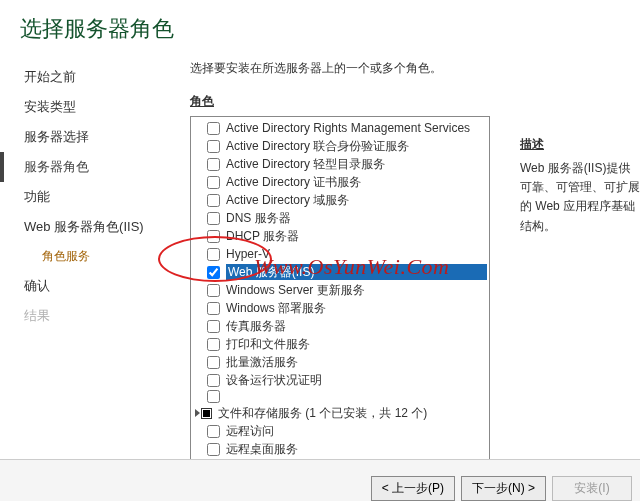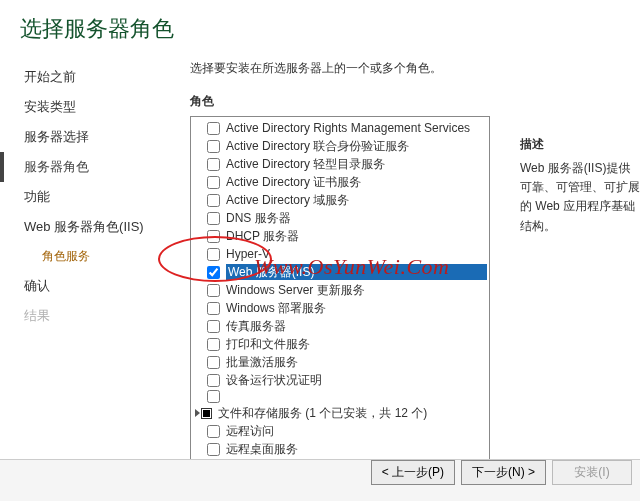--- a/index.html
+++ b/index.html
@@ -74,20 +74,21 @@
     display: flex;
     gap: 30px;
   }
   .roles-col { width: 300px; }
   .desc-col { flex: 1; min-width: 90px; margin-top: 43px; }
   .col-label {
     font-size: 12px;
     font-weight: bold;
     color: #333;
     margin-bottom: 6px;
+    text-decoration: underline;
   }
   .roles-box {
     border: 1px solid #888;
     width: 300px;
     height: 346px;
     overflow: hidden;
     background: #fff;
     position: relative;
   }
   .roles-inner {
@@ -161,21 +162,21 @@
     letter-spacing: 0.5px;
   }
   .footer {
     position: absolute;
     bottom: 0;
     left: 0;
     right: 0;
     height: 42px;
     border-top: 1px solid #ccc;
     display: flex;
-    align-items: flex-start;
+    align-items: flex-end;
     justify-content: flex-end;
     padding: 0 8px;
     background: #f5f5f5;
   }
   .btn {
     border: 1px solid #888;
     background: #ececec;
     font-size: 12px;
     padding: 3px 10px;
     min-width: 80px;

